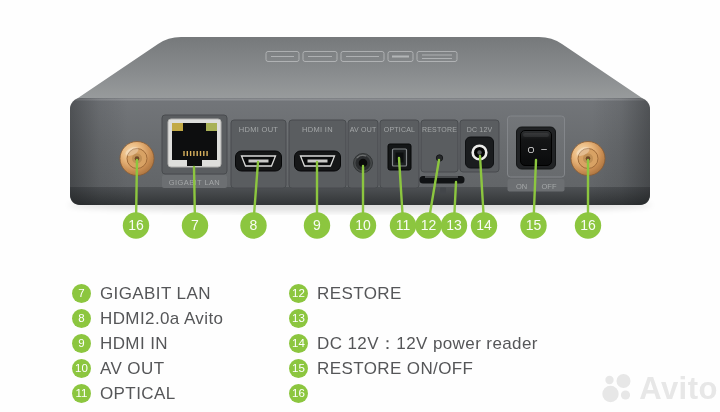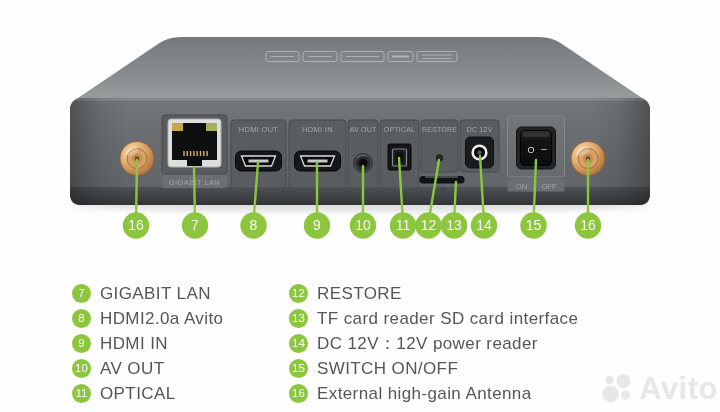--- a/index.html
+++ b/index.html
@@ -263,33 +263,31 @@
         <span class="legend-label">OPTICAL</span>
       </div>
     </div>
   <div class="legend-col right" id="legend-right">
       <div class="legend-row">
         <span class="num-badge">12</span>
         <span class="legend-label">RESTORE</span>
       </div>
       <div class="legend-row">
         <span class="num-badge">13</span>
-        <span class="legend-label">TF card reader SD card interface</span>
       </div>
       <div class="legend-row">
         <span class="num-badge">14</span>
         <span class="legend-label">DC 12V：12V power reader</span>
       </div>
       <div class="legend-row">
         <span class="num-badge">15</span>
-        <span class="legend-label">SWITCH ON/OFF</span>
+        <span class="legend-label">RESTORE ON/OFF</span>
       </div>
       <div class="legend-row">
         <span class="num-badge">16</span>
-        <span class="legend-label">External high-gain Antenna</span>
       </div>
     </div>
 
   <div class="watermark">
     <svg width="36" height="36" viewBox="0 0 36 36">
       <circle cx="9.5" cy="10" r="4.2" fill="#e7e7e7"></circle>
       <circle cx="23.5" cy="11" r="7" fill="#e7e7e7"></circle>
       <circle cx="10.5" cy="24" r="8.2" fill="#e7e7e7"></circle>
       <circle cx="25.5" cy="25" r="4.6" fill="#e7e7e7"></circle>
     </svg>

